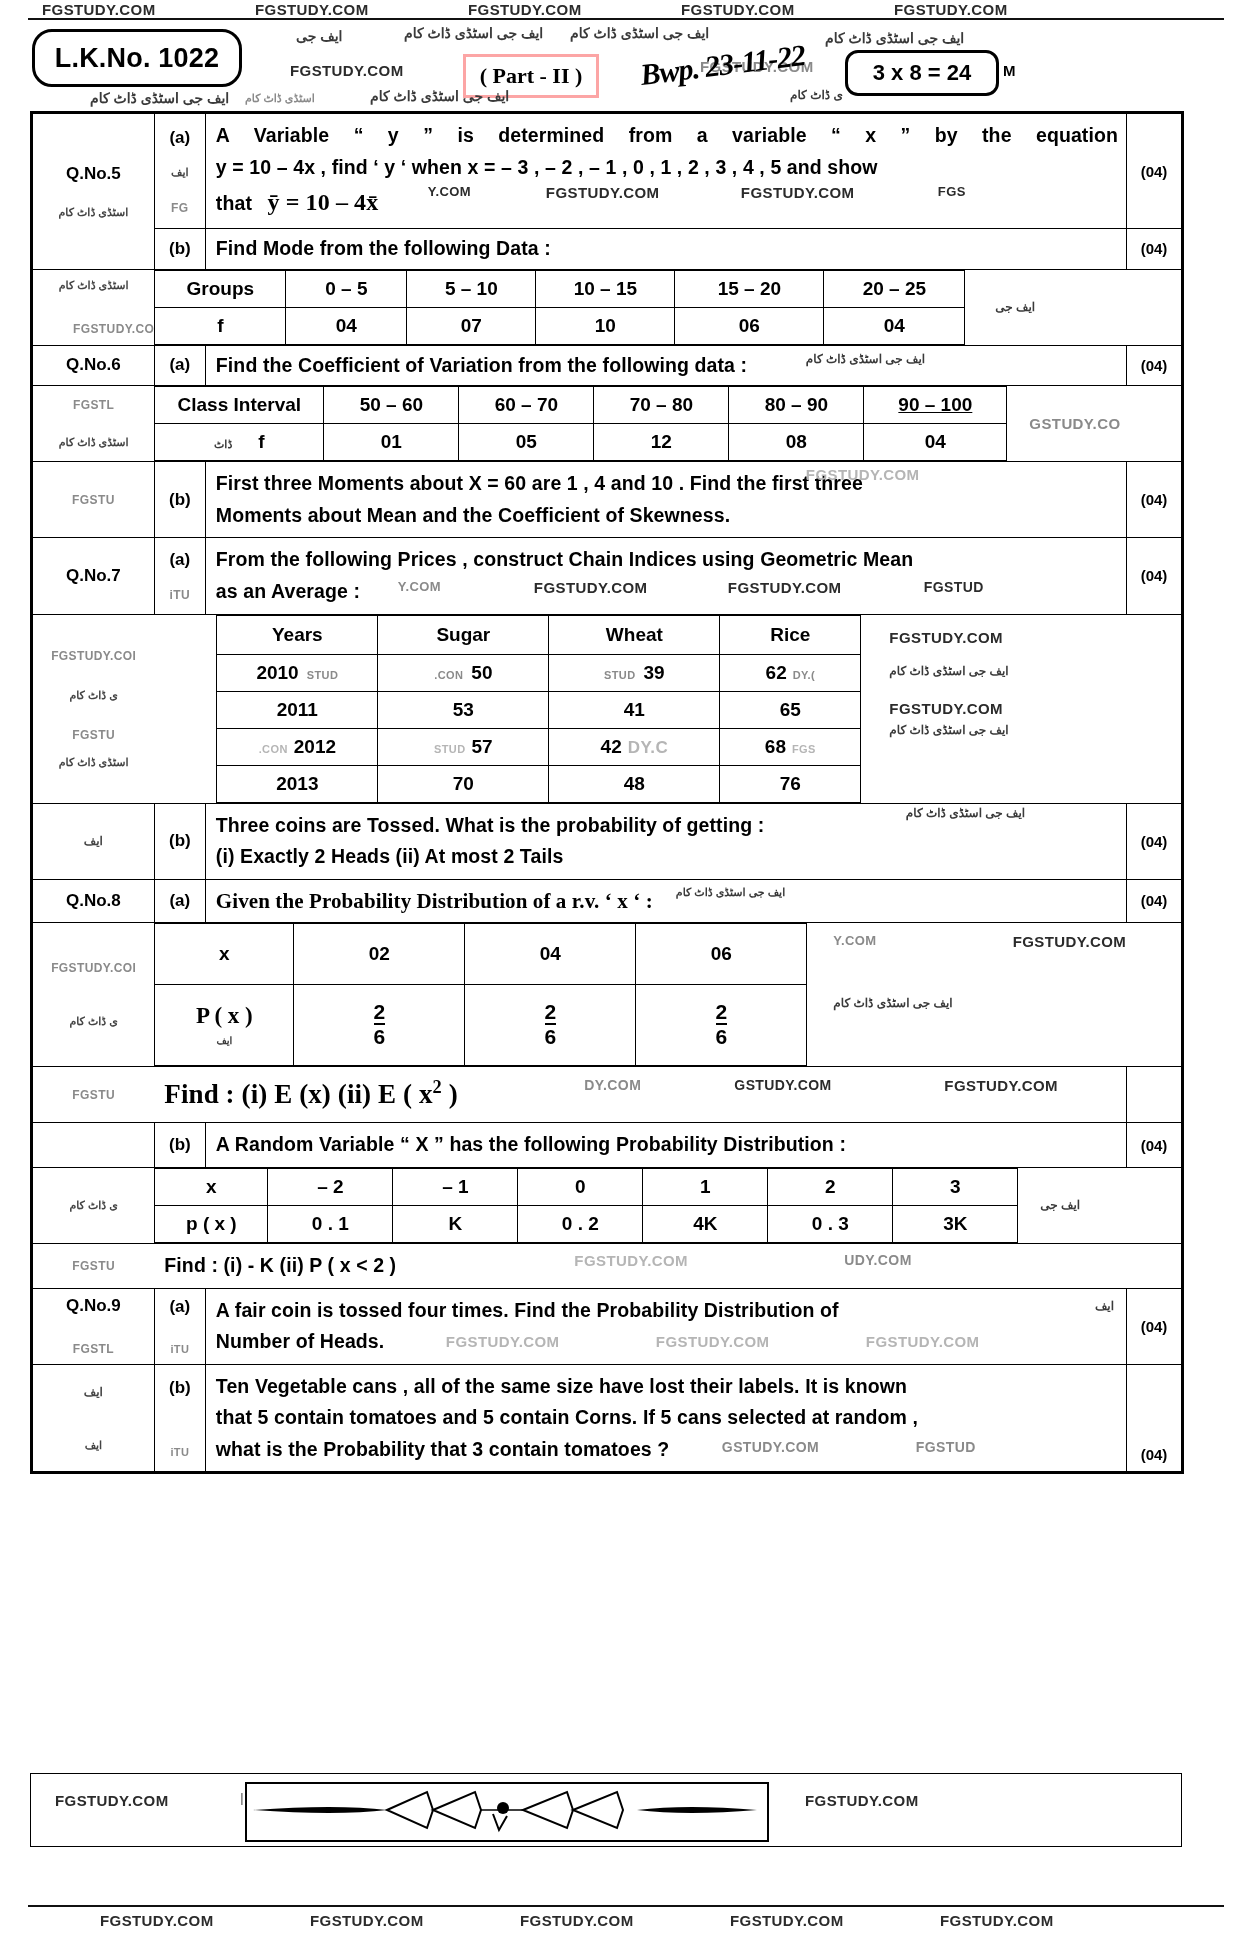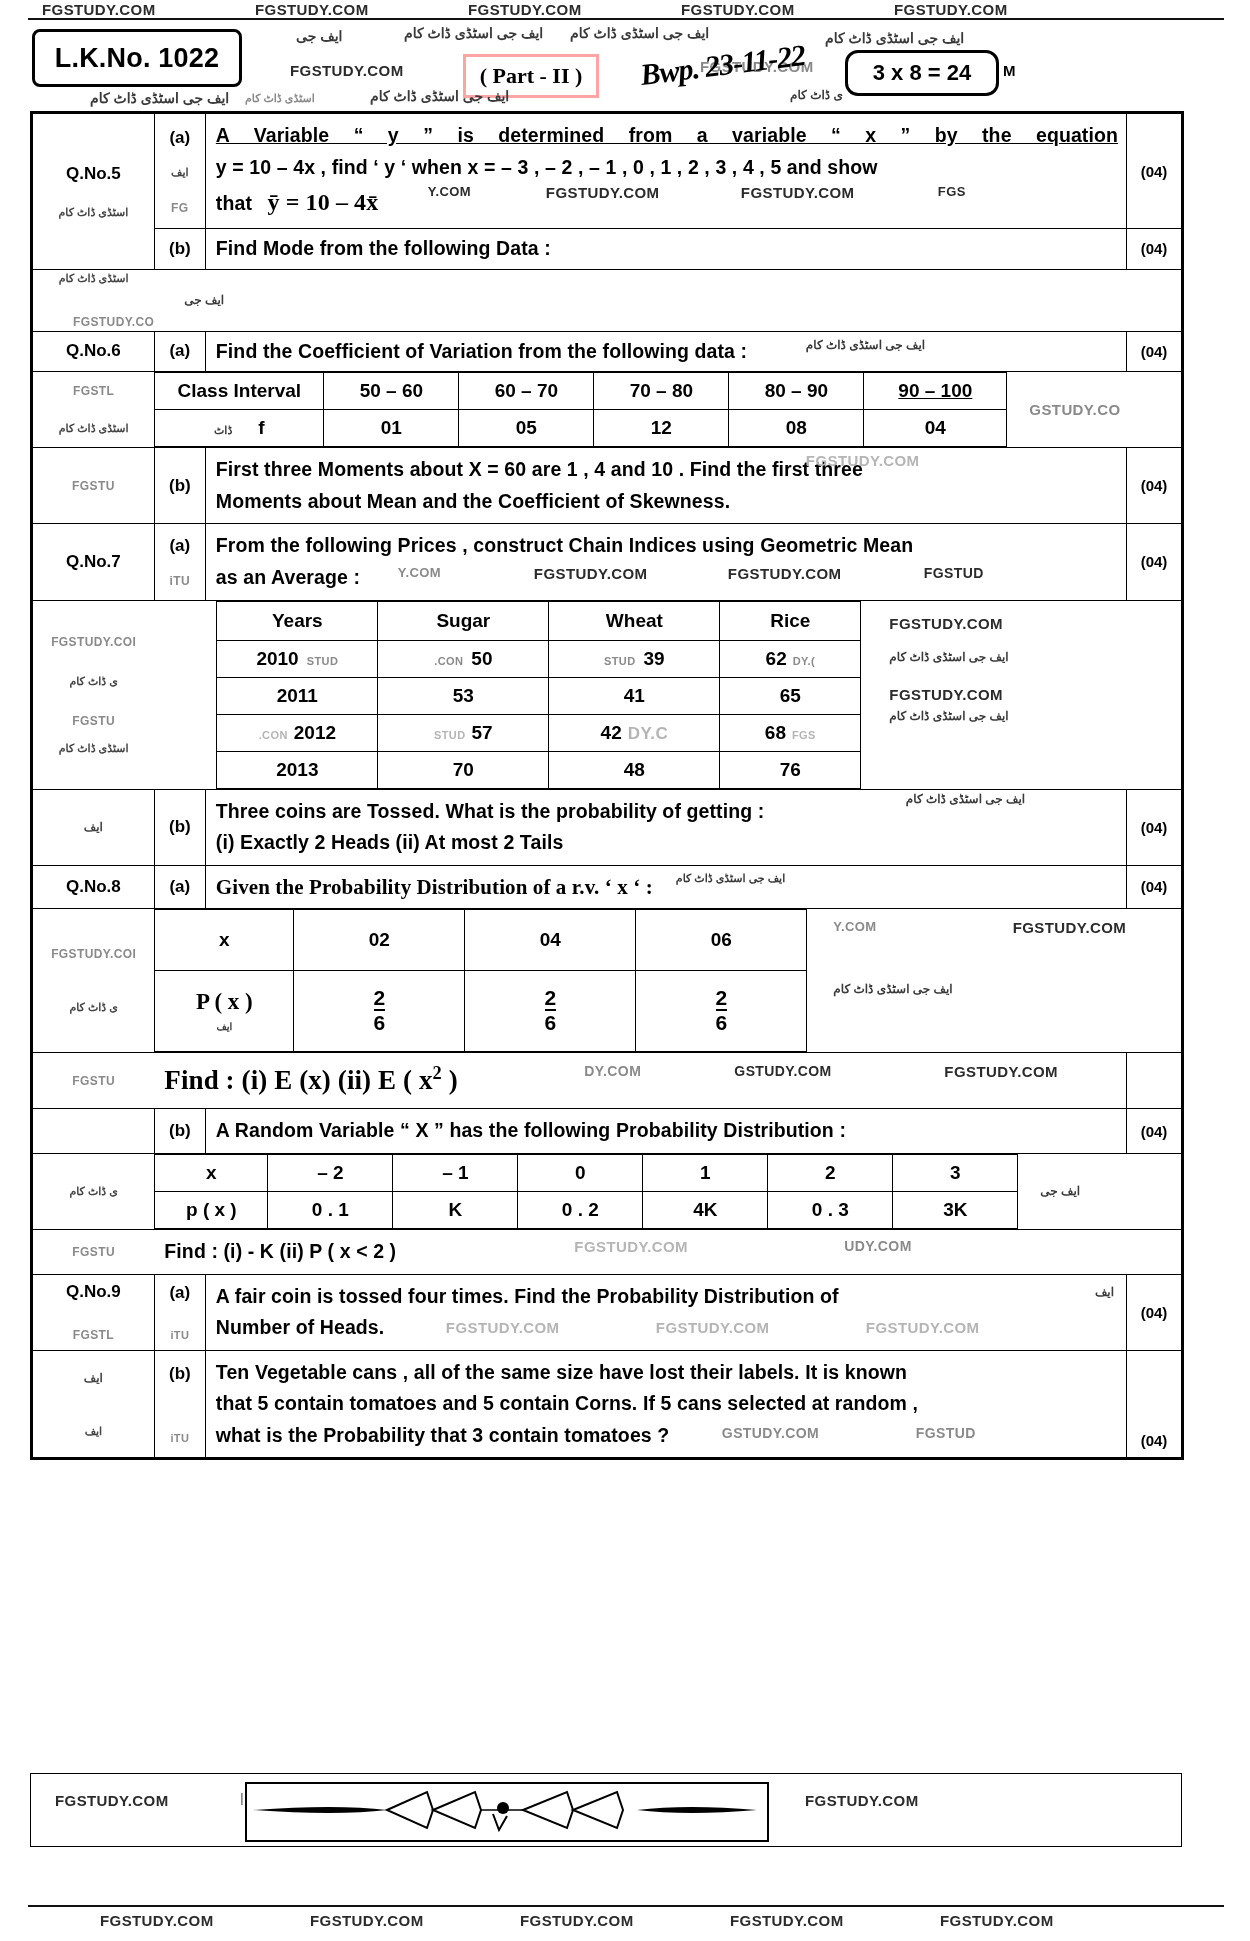--- a/index.html
+++ b/index.html
@@ -13,21 +13,21 @@
       color:#2b2b2b;white-space:nowrap;pointer-events:none;}
   .wm-en{font-size:15px;letter-spacing:.4px;}
   .wm-ur{font-size:14px;color:#3a3a3a;}
   .wm-faint{color:#8a8a8a;}
   .wm-vfaint{color:#b5b5b5;}
 
   
   #header{position:absolute;left:0;top:0;width:1250px;height:110px;}
   .topline{position:absolute;left:28px;top:18px;width:1196px;height:2px;background:#111;}
   #lkno{position:absolute;left:32px;top:29px;width:204px;height:52px;
-        border:3px solid #000;border-radius:8px;display:flex;align-items:center;
+        border:3px solid #000;border-radius:20px;display:flex;align-items:center;
         justify-content:center;font-size:27px;font-weight:700;letter-spacing:.2px;}
   #partbox{position:absolute;left:463px;top:54px;width:130px;height:38px;
         border:3px solid #fca5a5;display:flex;align-items:center;justify-content:center;
         font-family:"Liberation Serif",serif;font-size:22px;font-weight:700;}
   #marksbox{position:absolute;left:845px;top:50px;width:148px;height:40px;
         border:3px solid #000;border-radius:13px;display:flex;align-items:center;
         justify-content:center;font-size:22px;font-weight:700;}
   #marks-m{position:absolute;left:1003px;top:62px;font-size:15px;font-weight:700;}
   #handdate{position:absolute;left:640px;top:48px;font-family:"Liberation Serif",serif;
         font-size:30px;font-weight:700;font-style:italic;transform:rotate(-7deg);
@@ -39,21 +39,21 @@
   table.grid{border-collapse:collapse;width:100%;}
   table.grid td{border:1px solid #000;vertical-align:middle;}
 
   .c-q{width:72px;text-align:center;font-size:17px;font-weight:700;padding:2px 0;}
   .c-p{width:48px;text-align:center;font-size:17px;font-weight:700;}
   .c-body{padding:6px 8px 6px 10px;}
   .c-mk{width:52px;text-align:center;font-size:15px;font-weight:700;}
 
   .qtext{font-size:19.5px;font-weight:700;line-height:1.62;letter-spacing:.1px;}
   .qtext.serif{font-family:"Liberation Serif",serif;font-size:21px;font-weight:700;}
-  .just{text-align:justify;text-align-last:justify;text-decoration:underline;}
+  .just{text-align:justify;text-align-last:justify;}
 
   
   table.dt{border-collapse:collapse;margin:0;}
   table.dt td{border:1px solid #000;text-align:center;font-size:19px;font-weight:700;
               padding:7px 10px;white-space:nowrap;}
 
   .frac{display:inline-block;text-align:center;line-height:1.05;font-size:21px;font-weight:700;}
   .frac .num{display:block;}
   .frac .den{display:block;border-top:2px solid #000;padding-top:1px;}
   sup.sq{font-size:.68em;vertical-align:super;}
@@ -143,20 +143,40 @@
     <td class="c-mk">(04)</td>
   </tr>
 
   <tr>
     <td class="c-q" style="border-right:none;">
       <div class="wm wm-ur" style="position:static;font-size:11px;color:#444;">اسٹڈی ڈاٹ کام</div>
       <div class="wm wm-en wm-faint" style="position:static;font-size:12px;margin-top:30px;margin-left:40px;">FGSTUDY.CO</div>
     </td>
     <td colspan="3" style="border-left:none;padding:0;">
       <div style="display:flex;align-items:center;">
+        <table class="dt">
+          <tbody>
+                  <tr>
+            <td style="width:110px;">Groups</td>
+            <td style="width:100px;">0 – 5</td>
+            <td style="width:108px;">5 – 10</td>
+            <td style="width:118px;">10 – 15</td>
+            <td style="width:128px;">15 – 20</td>
+            <td style="width:120px;">20 – 25</td>
+          </tr>
+          <tr>
+            <td>f</td>
+            <td>04</td>
+            <td>07</td>
+            <td>10</td>
+            <td>06</td>
+            <td>04</td>
+          </tr>
+        </tbody>
+              </table>
         <div class="wm wm-ur" style="position:static;margin-left:30px;font-size:12px;">ایف جی</div>
       </div>
     </td>
   </tr>
 
   <tr>
     <td class="c-q">Q.No.6</td>
     <td class="c-p">(a)</td>
     <td class="c-body" style="padding:4px 8px 4px 10px;position:relative;">
       <div class="qtext">Find the  Coefficient of Variation from the following data  :</div>

